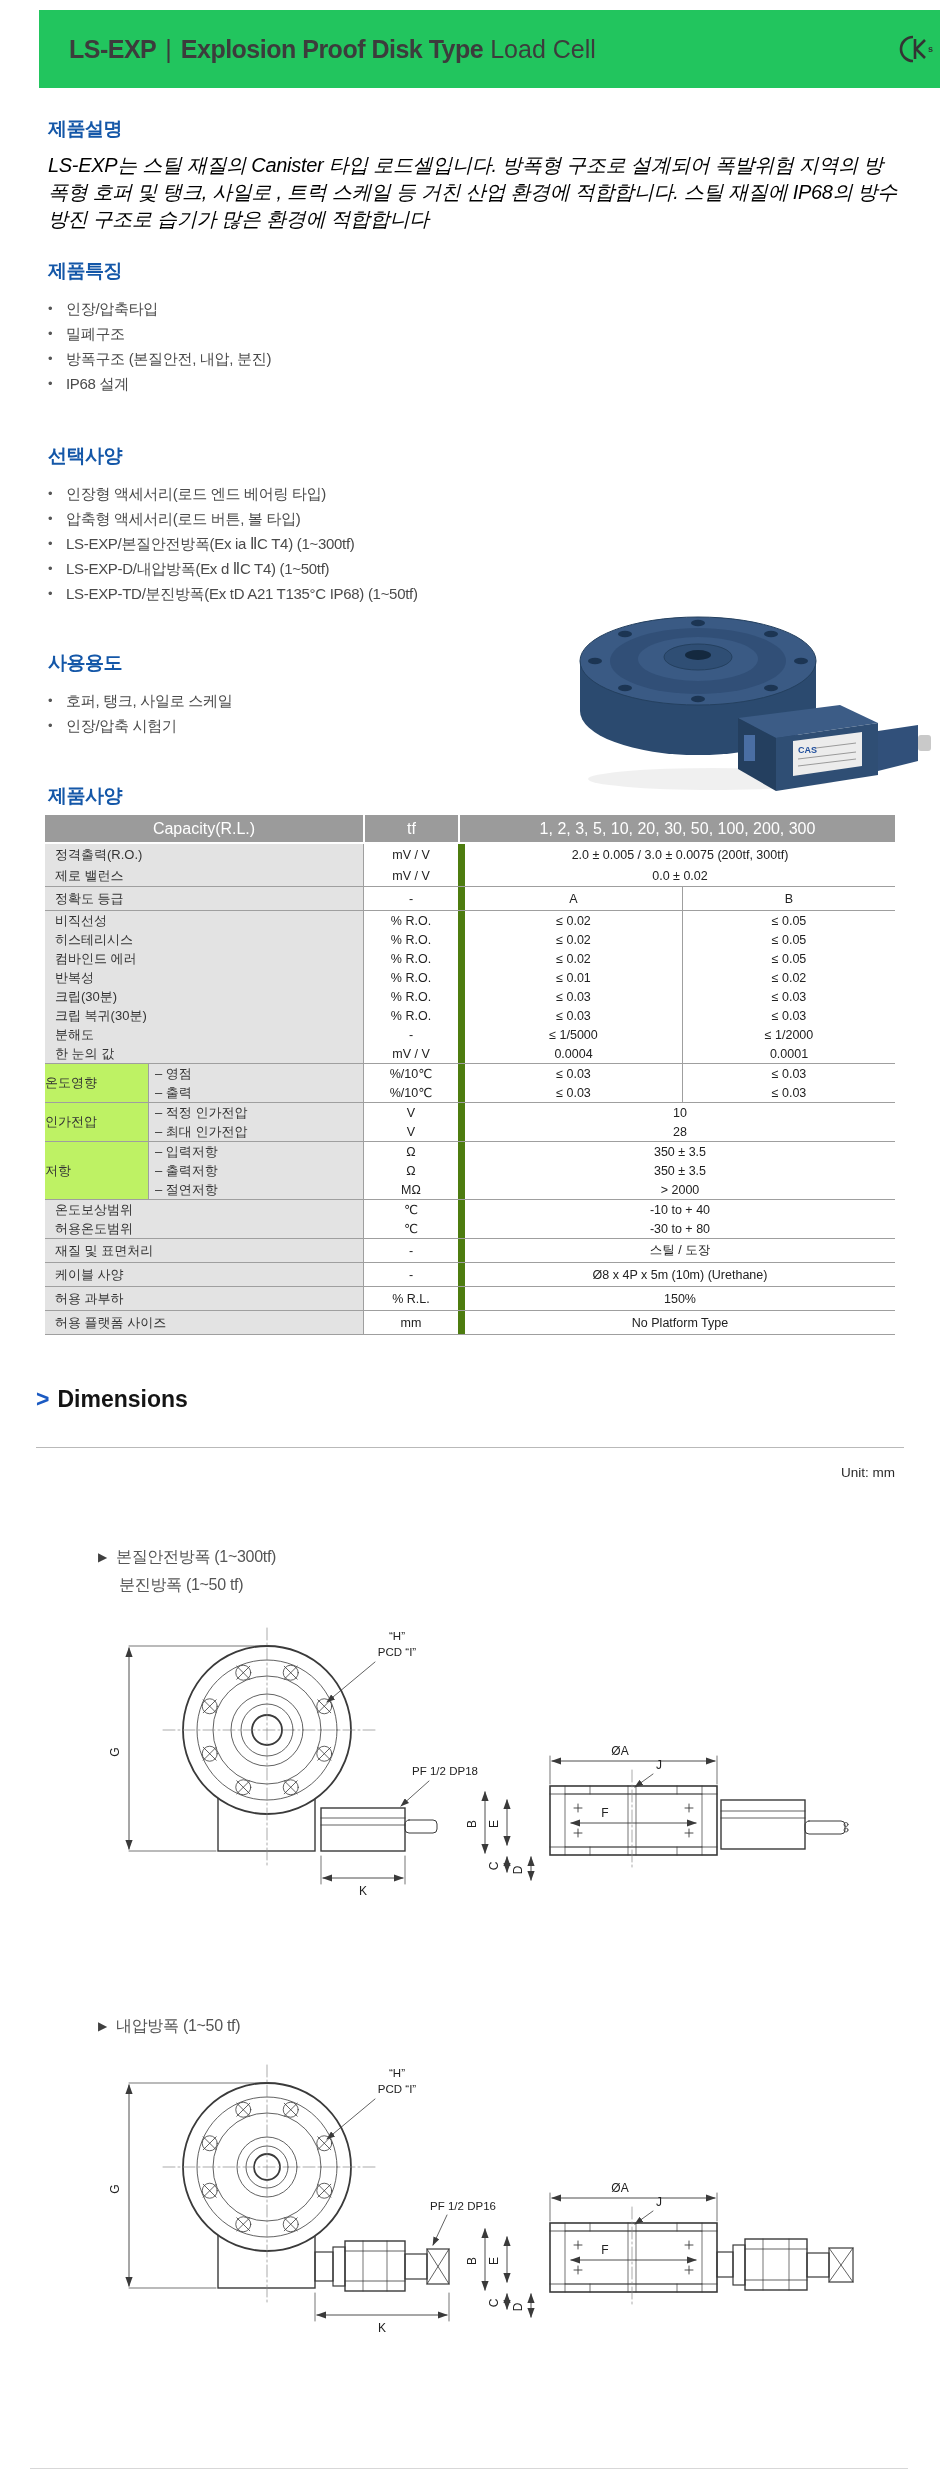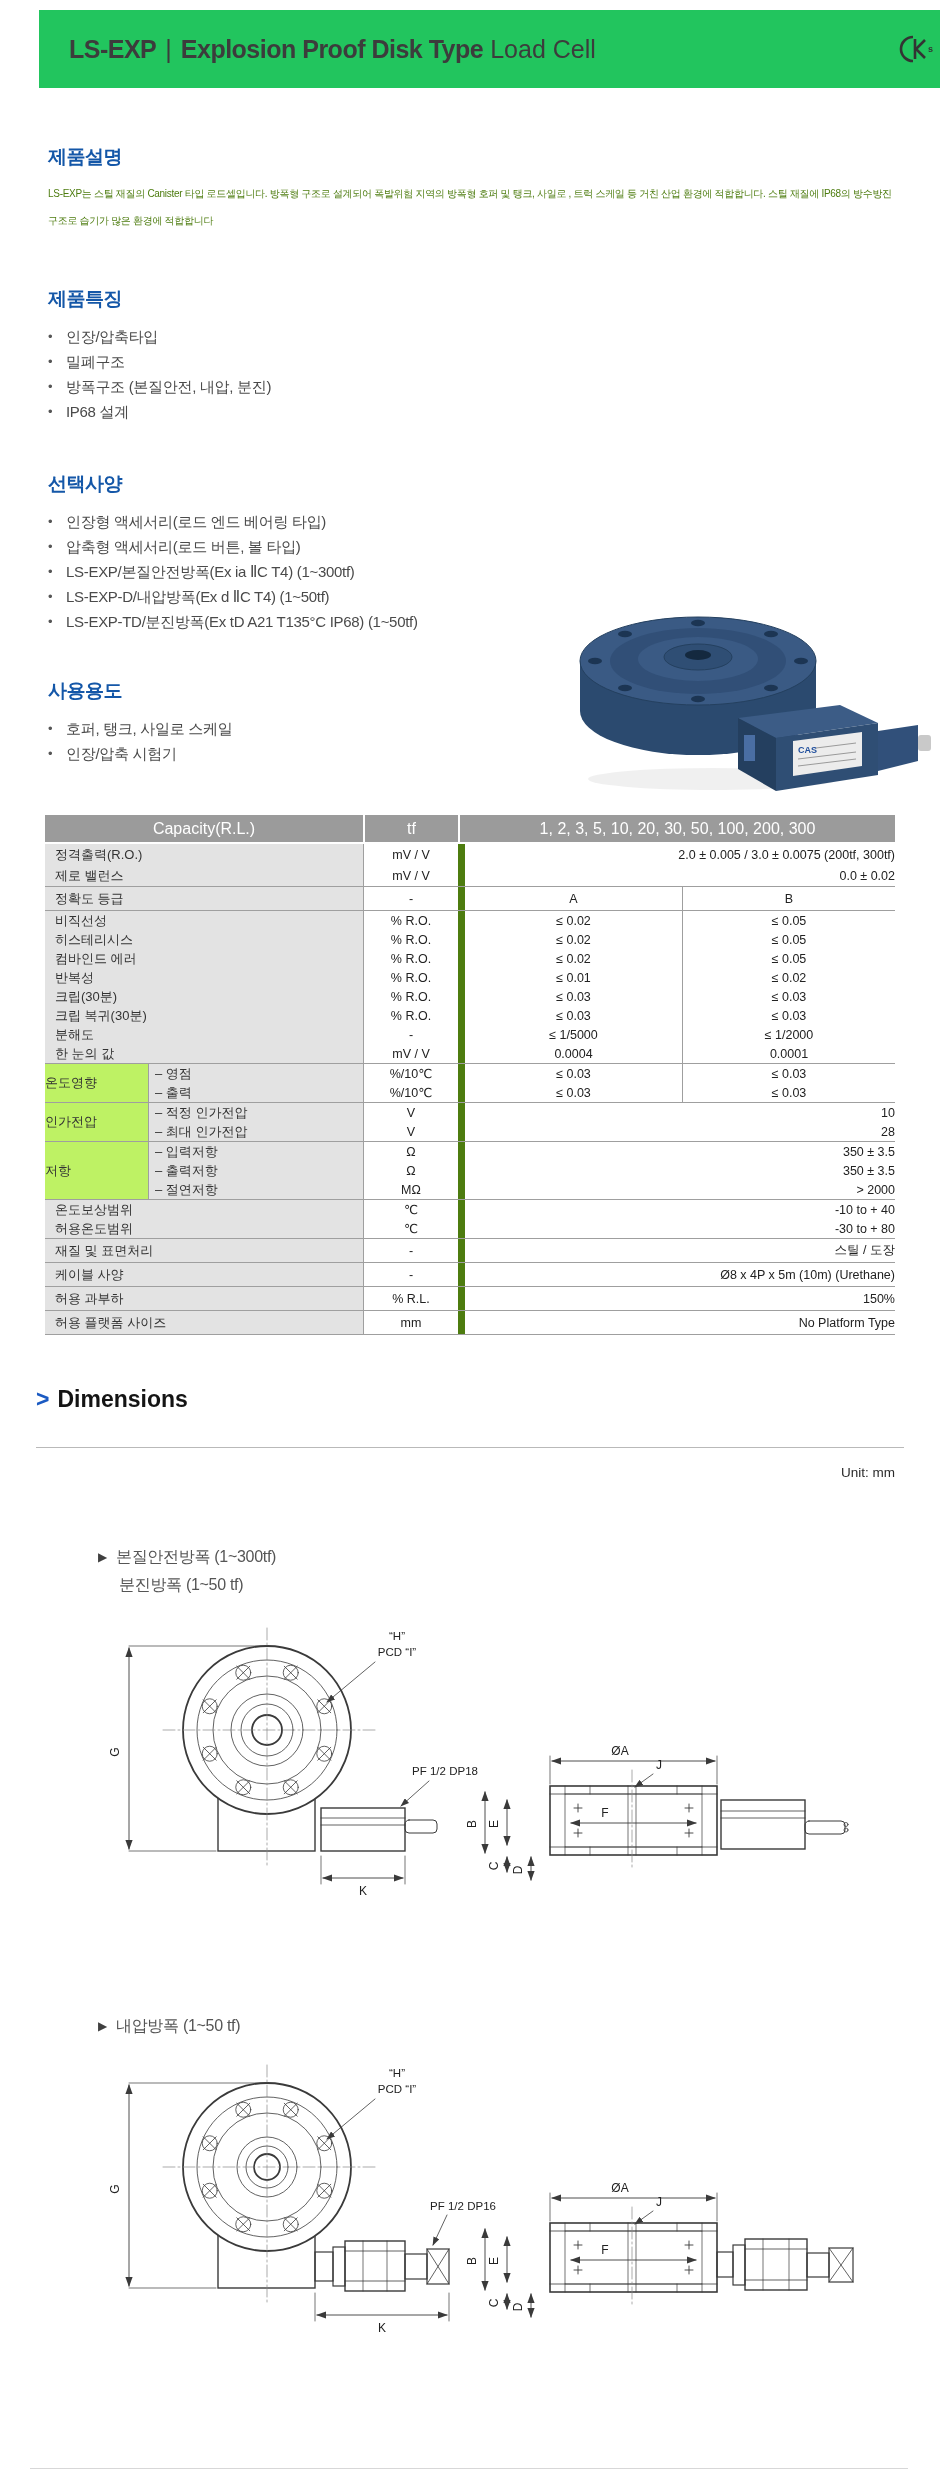--- a/index.html
+++ b/index.html
@@ -7,41 +7,41 @@
        font-family:"Liberation Sans","DejaVu Sans",sans-serif;color:#4a4a4a;}
   .abs{position:absolute;}
   
   #header-bar{top:10px;left:0;width:940px;height:78px;background:#22c55e;margin-left:39px;}
   #title{left:30px;top:0;height:78px;line-height:78px;font-size:25px;color:#3c3c3c;white-space:nowrap;}
   #title .b{font-weight:bold;letter-spacing:-0.5px;}
   #title .sep{font-weight:300;margin:0 9px;color:#3c3c3c;}
   #title .reg{font-weight:normal;margin-left:7px;}
   #kc-mark{right:44px;top:24px;}
   
-  .sec-h{font-size:19px;font-weight:bold;color:#1457a8;letter-spacing:-0.5px;margin-top:28px;}
-  .body-text{font-size:10px;line-height:27px;color:#4d7c0f;letter-spacing:-0.3px;}
+  .sec-h{font-size:19px;font-weight:bold;color:#1457a8;letter-spacing:-0.5px;}
+  .body-text{font-size:20px;line-height:27px;color:#000000;letter-spacing:-0.3px;font-style:italic;}
   .bullets{display:flex;flex-direction:column;}
   .bullet-item{display:flex;align-items:flex-start;line-height:25px;font-size:15px;color:#4a4a4a;letter-spacing:-0.3px;}
   .bullet-dot{width:18px;color:#555;font-size:13px;line-height:25px;}
   
   #spec-table{left:45px;top:815px;width:850px;font-size:12.5px;color:#222;}
   .tbl-header{display:flex;background:#9b9b9b;color:#fff;height:27px;line-height:27px;text-align:center;margin-bottom:2px;font-size:16px;}
   .h-label{width:318px;border-right:2px solid #fff;}
   .h-unit{width:93px;border-right:2px solid #fff;}
   .h-val{flex:1;}
   .tbl-block{display:flex;border-bottom:1px solid #9f9f9f;}
   .grp{width:104px;background:#bef264;border-right:1px solid #9f9f9f;display:flex;align-items:center;box-sizing:border-box;font-size:13px;color:#333;}
   .rows{flex:1;display:flex;flex-direction:column;}
   .row{display:flex;align-items:center;min-height:19px;}
   .tbl-block.single .row{min-height:23px;}
   .tbl-block.dual .row{min-height:21px;}
   .r-label{width:319px;align-self:stretch;display:flex;align-items:center;background:#e3e3e3;border-right:1px solid #9f9f9f;padding-left:10px;box-sizing:border-box;font-size:13px;color:#333;}
   .grouped .r-label{width:215px;padding-left:6px;}
   .r-unit{width:94px;border-right:7px solid #4d7c0f;text-align:center;align-self:stretch;display:flex;align-items:center;justify-content:center;}
-  .r-span{flex:1;text-align:right;}
+  .r-span{flex:1;text-align:center;}
   .r-a{width:217px;border-right:1px solid #9f9f9f;text-align:center;align-self:stretch;display:flex;align-items:center;justify-content:center;}
   .r-b{flex:1;text-align:center;}
   
   #dim-heading{left:36px;top:1386px;font-size:23px;font-weight:bold;color:#141414;}
   #dim-heading .arrow{color:#1b5ac2;margin-right:8px;}
   #dim-rule{left:36px;top:1447px;width:868px;height:1px;background:#b9b9b9;}
   #unit-note{right:45px;top:1465px;font-size:13.5px;color:#2b2b2b;}
   .drw-label{font-size:16px;color:#555;letter-spacing:-0.3px;line-height:27px;}
   .drw-label .tri{color:#3f3f3f;font-size:12px;margin-right:9px;vertical-align:1px;}
   .drw-label .indent{padding-left:21px;}

